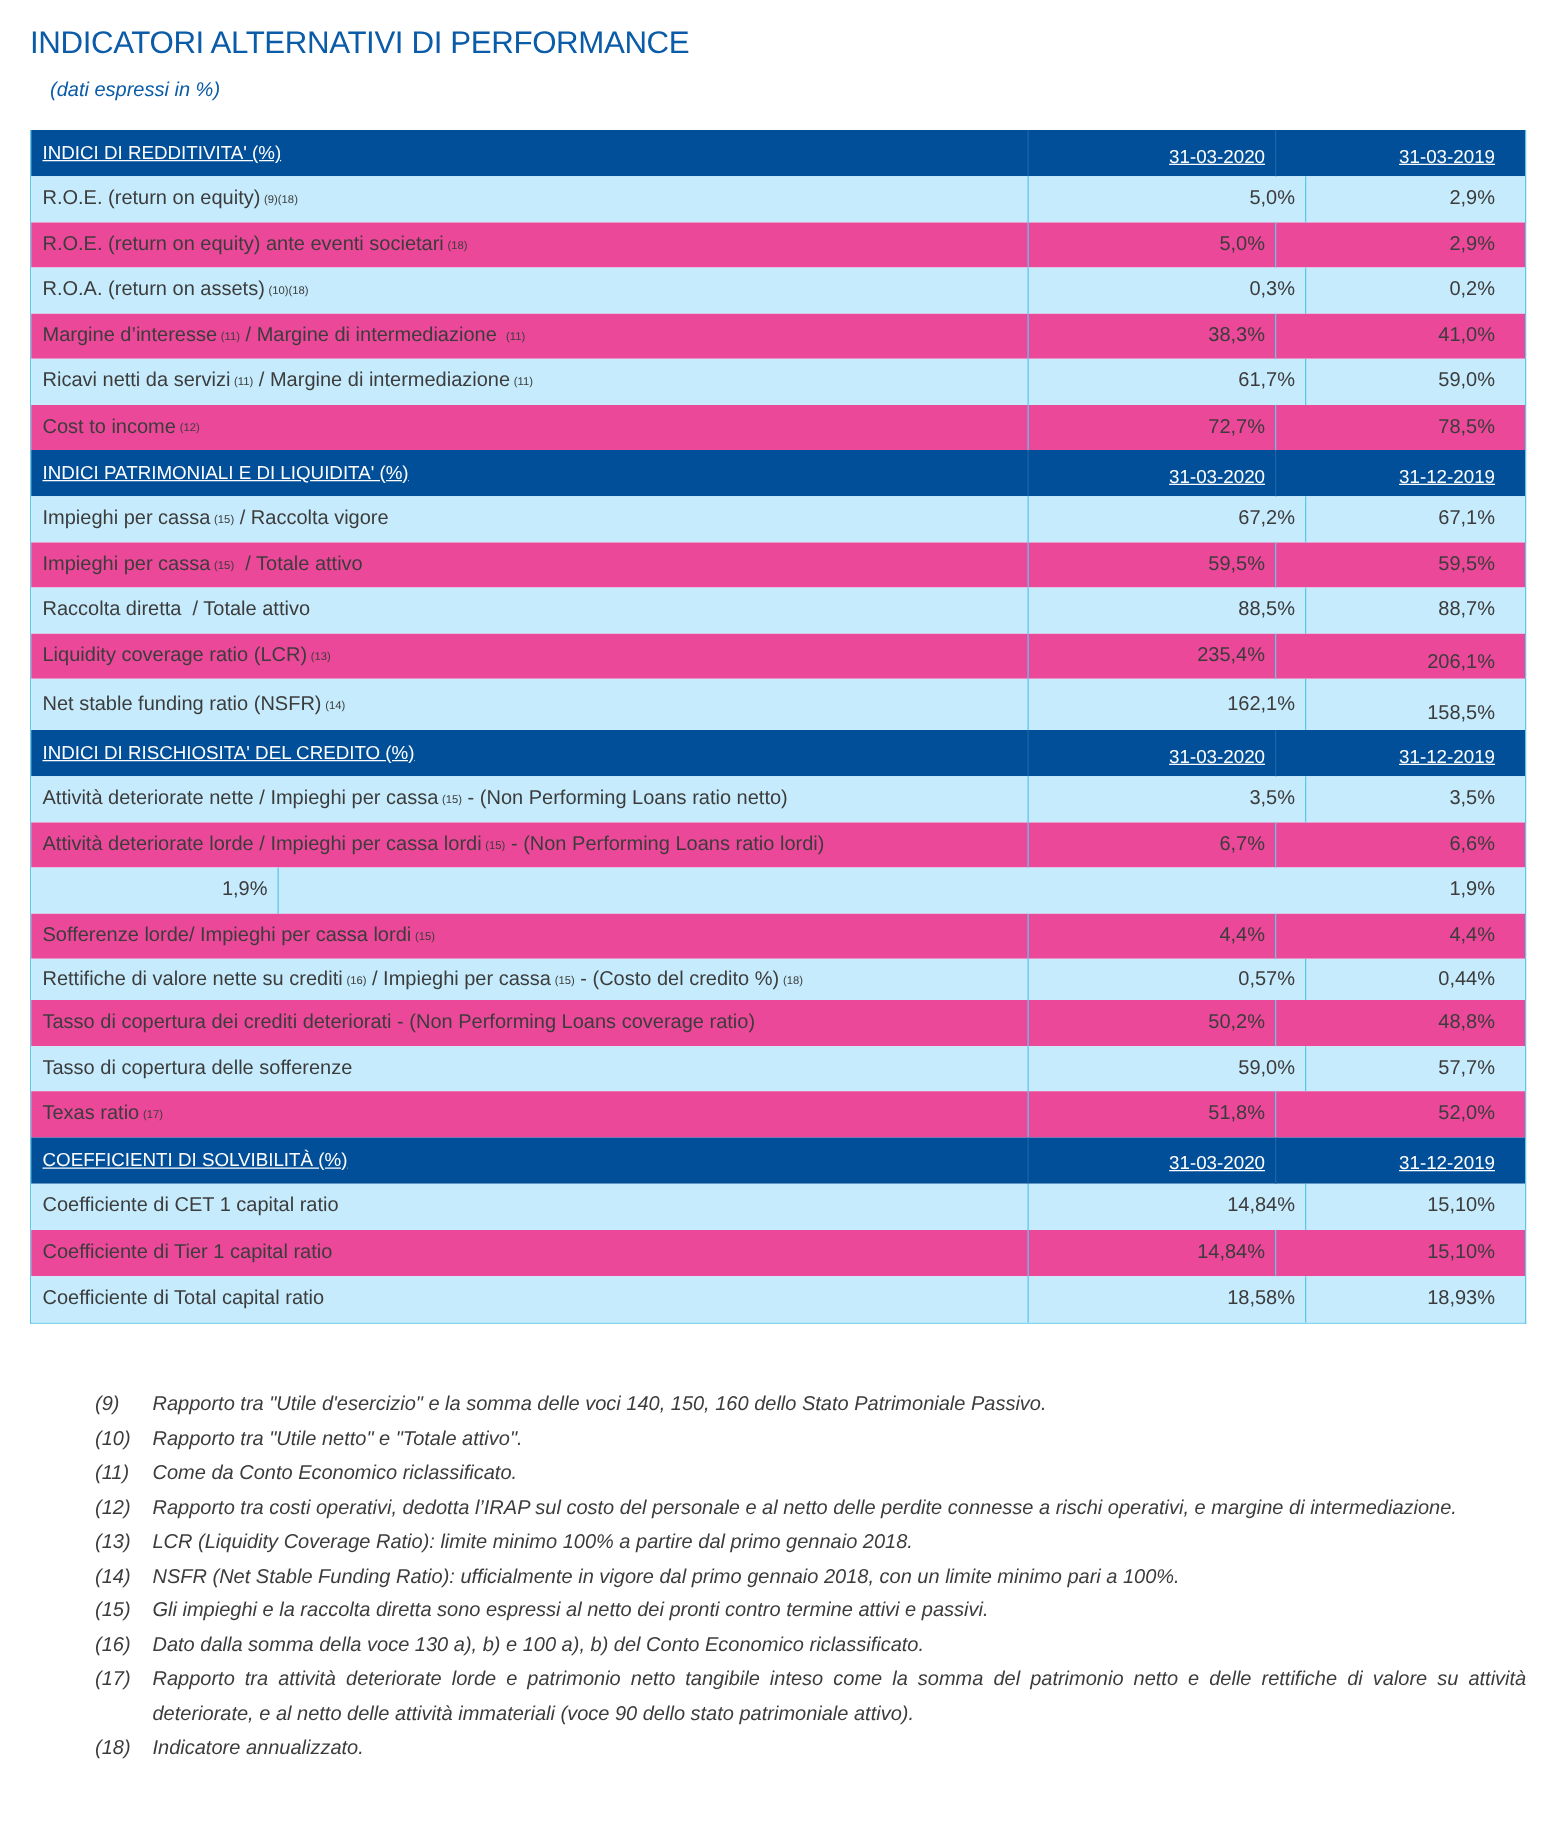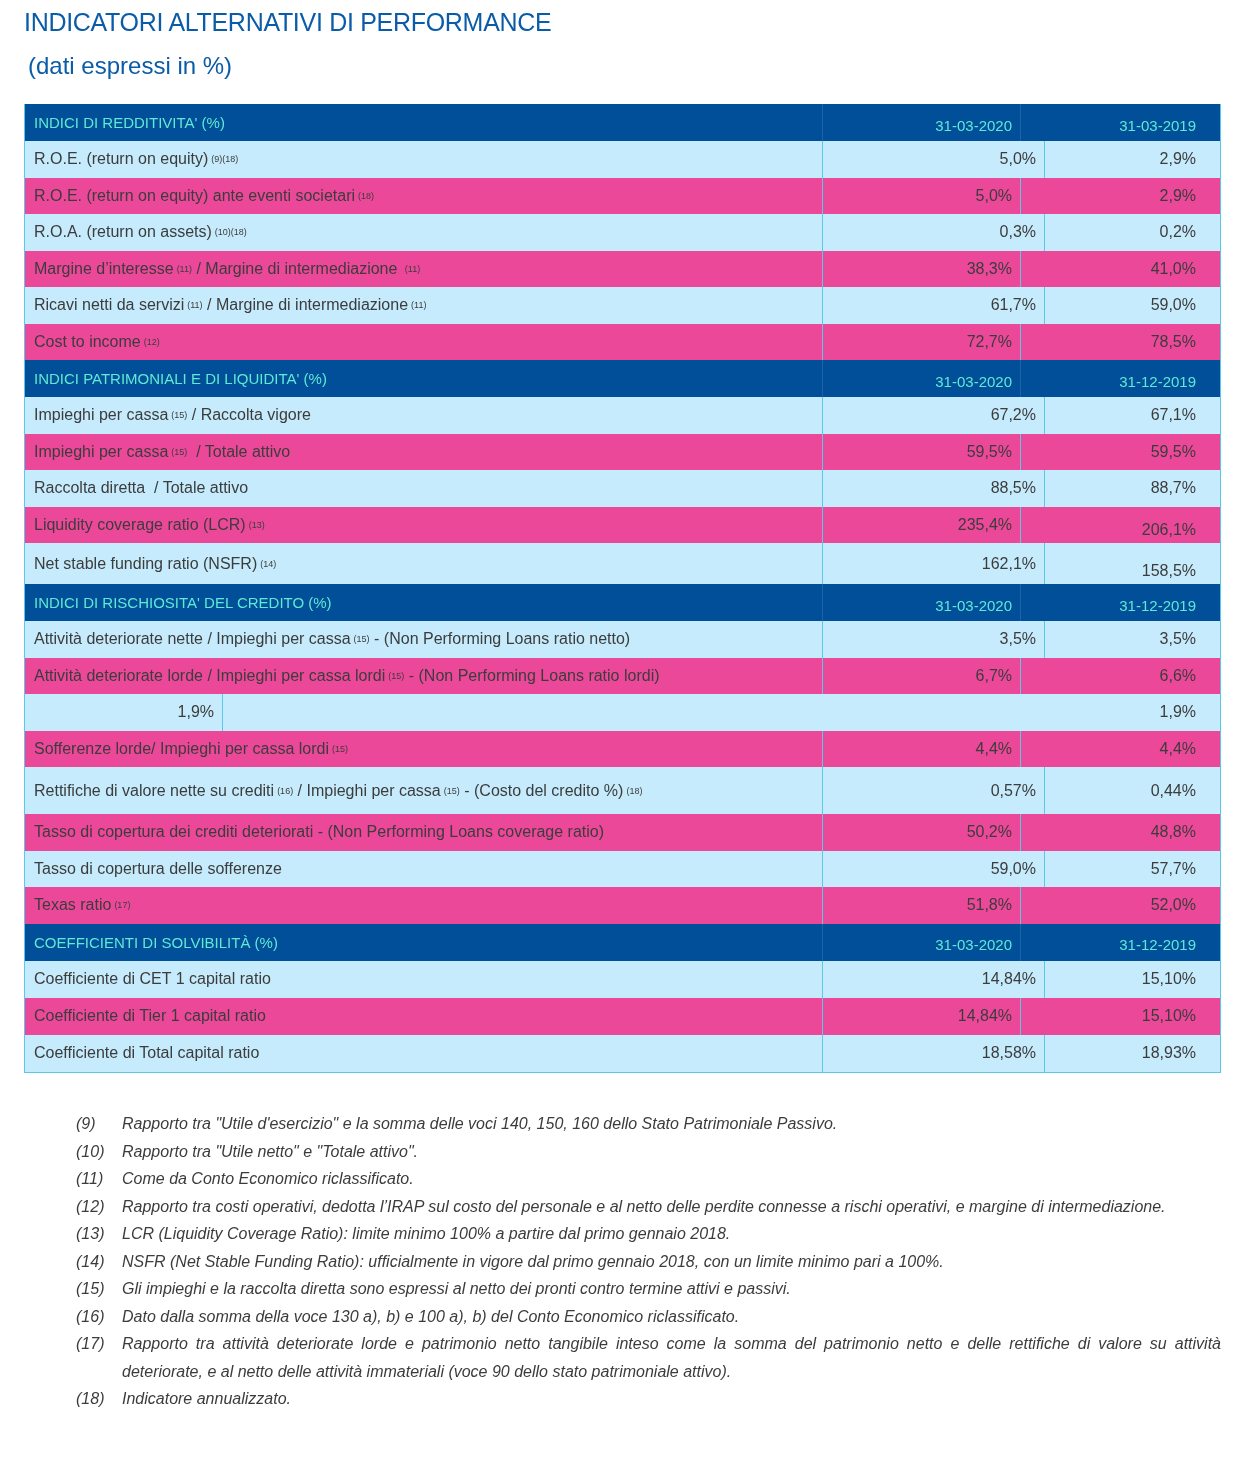--- a/index.html
+++ b/index.html
@@ -1,24 +1,24 @@
 <!DOCTYPE html>
 <html><head>
 <meta charset="utf-8">
 <style>
   html, body { margin: 0; padding: 0; background: #ffffff; }
   body { width: 1248px; height: 1477px; position: relative; font-family: "Liberation Sans", "DejaVu Sans", sans-serif; color: #3c3c3c; overflow: hidden; }
-  .title { position: absolute; left: 24px; top: 8px; font-size: 25px; color: #0A5BA8; letter-spacing: -0.3px; margin: 0; font-weight: normal; }
-  .subtitle { position: absolute; left: 24px; top: 48px; font-size: 24px; color: #0A5BA8; margin: 4px; }
+  .title { position: absolute; left: 24px; top: 20px; font-size: 25px; color: #0A5BA8; letter-spacing: -0.3px; margin: 0; font-weight: normal; }
+  .subtitle { position: absolute; left: 24px; top: 48px; font-size: 16px; color: #0A5BA8; margin: 16px; font-style: italic; }
   .table { position: absolute; left: 24px; top: 104px; width: 1197px; border-left: 1px solid #5BC8E8; border-right: 1px solid #5BC8E8; border-bottom: 1px solid #5BC8E8; box-sizing: border-box; }
   .row { display: flex; box-sizing: border-box; font-size: 16px; }
   .row .c1 { width: 798px; padding-left: 9px; box-sizing: border-box; border-right: 1px solid #5BC8E8; display: flex; align-items: center; }
   .row .c2 { width: 198px; padding-right: 8px; box-sizing: border-box; border-right: 1px solid #5BC8E8; display: flex; align-items: center; justify-content: flex-end; }
   .row .c3 { flex: 1; padding-right: 24px; box-sizing: border-box; display: flex; align-items: center; justify-content: flex-end; }
-  .row.hdr { background: #004F98; color: #5eead4; height: 37px; font-size: 15px; }
+  .row.hdr { background: #004F98; color: #ffffff; height: 37px; font-size: 15px; text-decoration: underline; }
   .row.hdr .c1, .row.hdr .c2 { border-right-color: #1C64A8; }
   .row.hdr .c2, .row.hdr .c3 { padding-top: 5px; }
   .row.light { background: #C5EBFC; gap: 24px; }
   .row.white { background: #ec4899; }
   .row.h36 { height: 36.5px; }
   .row.tall { height: 41px; }
   .row.tall .c1 { align-items: center; }
   .c2.top, .c3.top { align-items: flex-start; padding-top: 12px; }
   .c3.bottom { align-items: flex-end; padding-bottom: 4px; }
   sup { font-size: 9px; vertical-align: 5px; margin-left: 3px; }
@@ -168,21 +168,21 @@
     <div class="c3">1,9%</div>
   </div>
   <div class="row white h36">
     <div class="c1">
         <span>Sofferenze lorde/ Impieghi per cassa lordi</span>
         <sup>(15)</sup>
       </div>
     <div class="c2">4,4%</div>
     <div class="c3">4,4%</div>
   </div>
-  <div class="row light tall" style="height:47px">
+  <div class="row light tall" style="height:33px">
     <div class="c1">
         <span>Rettifiche di valore nette su crediti</span>
         <sup>(16)</sup>
         <span style="white-space:pre"> / Impieghi per cassa</span>
         <sup>(15)</sup>
         <span style="white-space:pre"> - (Costo del credito %)</span>
         <sup>(18)</sup>
       </div>
     <div class="c2">0,57%</div>
     <div class="c3">0,44%</div>

